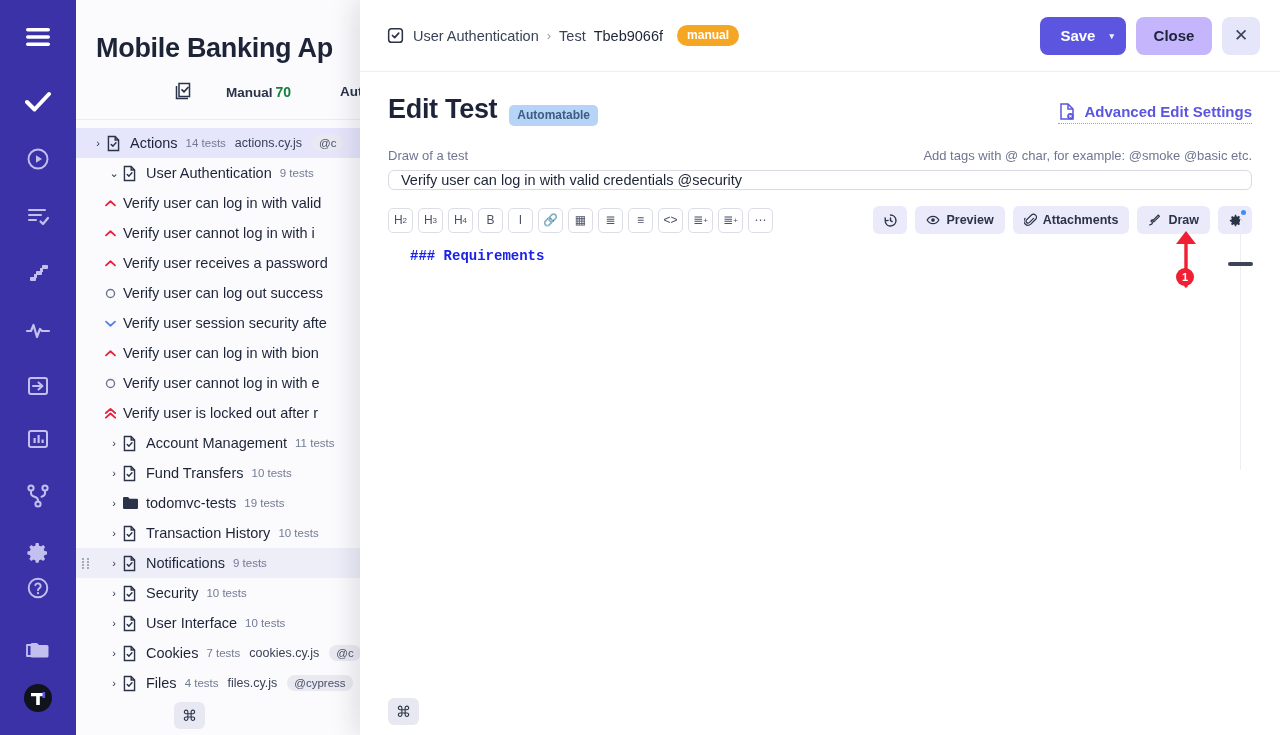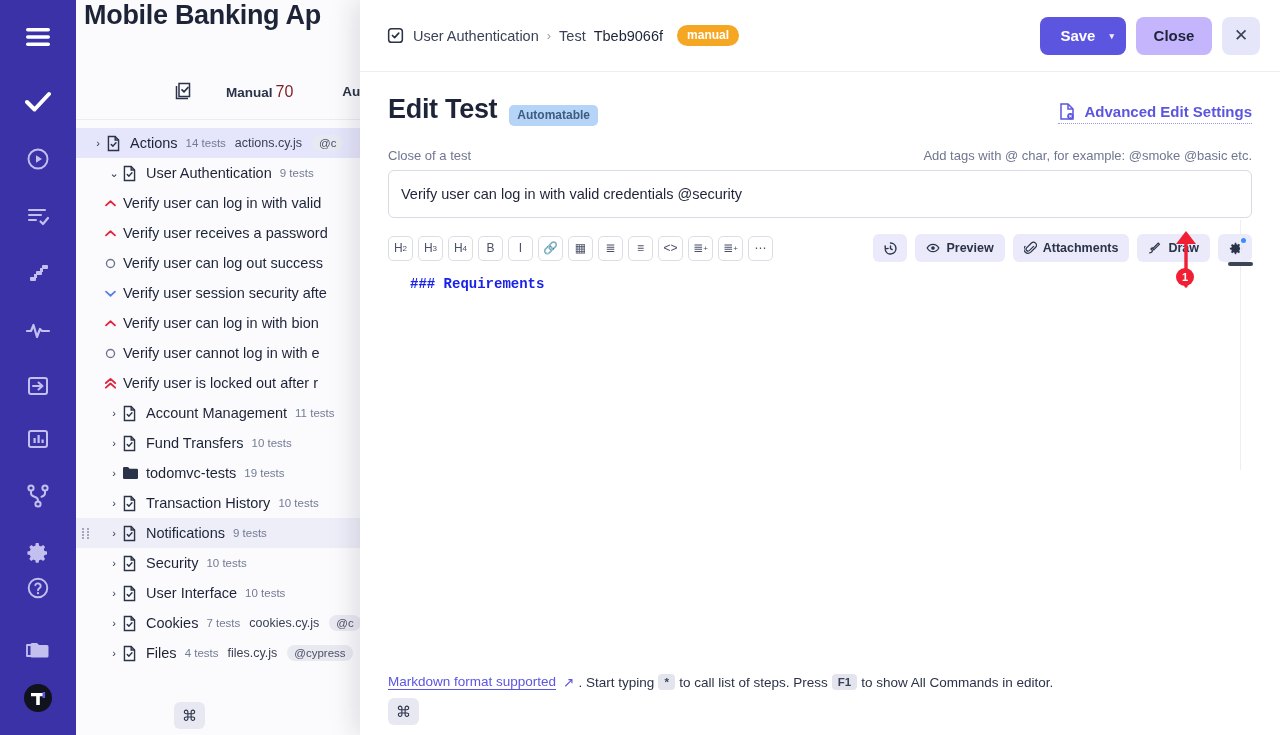--- a/index.html
+++ b/index.html
@@ -33,40 +33,40 @@
   #tree-panel {
     width: 294px; flex: 0 0 294px;
     height: 735px;
     background: #fbfbfd;
     border-right: 1px solid #e8e8ef;
     position: relative;
     overflow: hidden;
   }
   #tab-bar {
     height: 64px; position: relative;
-    display: flex; align-items: flex-start;
-    padding-left: 8px;
+    display: flex; align-items: flex-end;
+    padding-left: 20px;
     background: #fbfbfd;
   }
   #project-title {
     font-size: 27px; font-weight: 700; color: #1d2438;
     letter-spacing: -0.3px; white-space: nowrap;
   }
   #counters-row {
     height: 56px; display: flex; align-items: center;
     padding-left: 92px; gap: 0;
     border-bottom: 1px solid #ebebf2;
     position: relative;
   }
   #counters-icon {
     position: absolute; left: 98px; top: 17px;
     color: #2b3348;
   }
   .counter { font-size: 13.5px; font-weight: 700; color: #2b3348; white-space: nowrap; cursor: pointer; }
-  .counter .num { font-weight: 400; color: #7f1d1d; font-size: 16px; margin-left: 3px; }
+  .counter .num { font-weight: 700; color: #15803d; font-size: 14px; margin-left: 3px; }
   #counter-manual { margin-left: 58px; }
   #counter-auto { margin-left: 49px; }
 
   #tree {
     position: absolute; top: 121px; left: 0; right: 0; bottom: 0;
     overflow: hidden;
     padding-top: 7px;
   }
   .node {
     height: 30px; display: flex; align-items: center;
@@ -164,21 +164,21 @@
   #adv-link {
     margin-left: auto; display: flex; align-items: center; gap: 8px;
     color: #5b55e0; font-size: 15px; font-weight: 700; cursor: pointer;
     border-bottom: 1px dotted #9a96e8; padding-bottom: 2px; margin-top: 6px;
   }
 
   #label-row { display: flex; align-items: baseline; margin-top: 22px; }
   #title-label { font-size: 13px; color: #6f7690; }
   #tags-hint { margin-left: auto; font-size: 13px; color: #6f7690; }
   #title-input {
-    margin-top: 7px; height: 48px; width: 100%;
+    margin-top: 7px; height: 20px; width: 100%;
     border: 1px solid #d9dae4; border-radius: 6px;
     padding: 0 12px; font-size: 14.5px; color: #1d2438;
     font-family: inherit; outline: none; background: #fff;
   }
 
   #toolbar { display: flex; align-items: center; margin-top: 16px; }
   .tb-btn {
     height: 25px; min-width: 25px; border: 1px solid #dcdde6; border-radius: 5px;
     background: #fff; color: #4b5167; font-size: 12px;
     display: flex; align-items: center; justify-content: center;
@@ -384,20 +384,28 @@
           <span class="node-label">User Authentication</span>
           <span class="node-count">9 tests</span>
         </div>
         <div class="tc">
           <span class="pri hi">
             <svg width="13" height="9" viewBox="0 0 14 10" fill="none" stroke="currentColor" stroke-width="2" stroke-linecap="round" stroke-linejoin="round">
               <path d="M2 7 L7 2.5 L12 7"></path>
             </svg>
           </span>
           <span>Verify user can log in with valid</span>
+        </div>
+        <div class="tc">
+          <span class="pri hi">
+            <svg width="13" height="9" viewBox="0 0 14 10" fill="none" stroke="currentColor" stroke-width="2" stroke-linecap="round" stroke-linejoin="round">
+              <path d="M2 7 L7 2.5 L12 7"></path>
+            </svg>
+          </span>
+          <span>Verify user cannot log in with i</span>
         </div>
         <div class="tc">
           <span class="pri hi">
             <svg width="13" height="9" viewBox="0 0 14 10" fill="none" stroke="currentColor" stroke-width="2" stroke-linecap="round" stroke-linejoin="round">
               <path d="M2 7 L7 2.5 L12 7"></path>
             </svg>
           </span>
           <span>Verify user receives a password</span>
         </div>
         <div class="tc">
@@ -604,21 +612,21 @@
                 <path d="M10 2v5h5"></path>
                 <circle cx="12.4" cy="14.2" r="2.4" fill="#fff"></circle>
                 <path d="M12.4 11.8v1M12.4 15.6v1M10 14.2h1M13.8 14.2h1" stroke-width="1.3" stroke-linecap="round"></path>
               </svg>
           </span>
           <span>Advanced Edit Settings</span>
         </span>
       </div>
 
       <div id="label-row">
-        <span id="title-label">Close of a test</span>
+        <span id="title-label">Draw of a test</span>
         <span id="tags-hint">Add tags with @ char, for example: @smoke @basic etc.</span>
       </div>
       <input id="title-input" value="Verify user can log in with valid credentials @security" style="">
 
       <div id="toolbar">
         <div id="tb-left" style="display:flex;align-items:center">
             <div class="tb-btn">
               <span>H</span>
               <sub>2</sub>
             </div>
@@ -708,29 +716,20 @@
           </button>
         </div>
       </div>
 
       <div id="editor">
         <div id="editor-text">### Requirements</div>
       </div>
     </div>
 
     <div id="footer">
-      <div id="footer-line">
-        <span id="md-link">Markdown format supported</span>
-        <span id="md-arrow">↗</span>
-        <span>. Start typing</span>
-        <span class="kbd">*</span>
-        <span>to call list of steps. Press</span>
-        <span class="kbd">F1</span>
-        <span>to show All Commands in editor.</span>
-      </div>
       <div id="cmd-badge2">⌘</div>
     </div>
 
     <div id="divider"></div>
     <div id="divider-grip"></div>
   </div>
 
   <svg id="annot" viewBox="0 0 26 60">
     <path d="M13 58 L13 8" stroke="#f01f33" stroke-width="3.4" stroke-linecap="round"></path>
     <path d="M13 3 L23 16 L3 16 Z" fill="#f01f33"></path>

